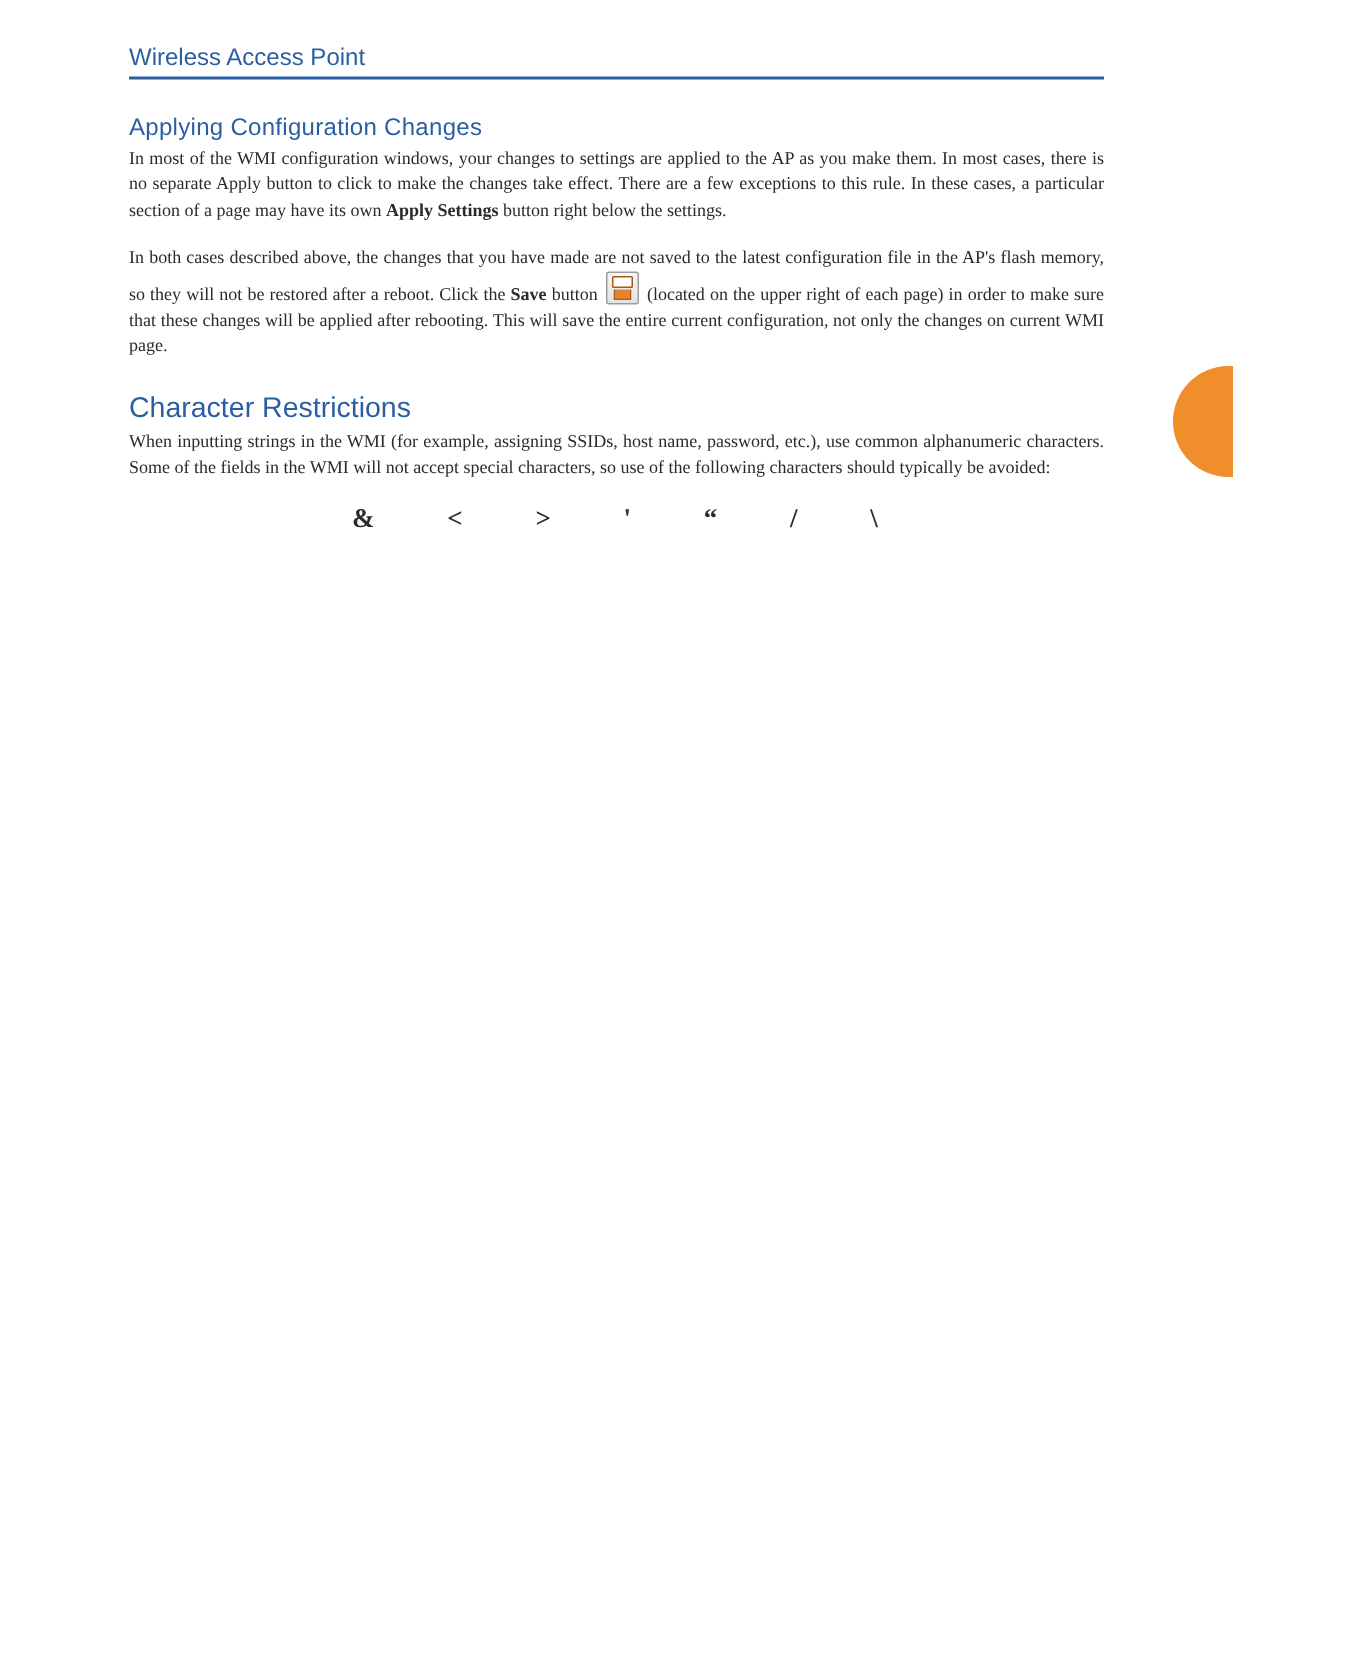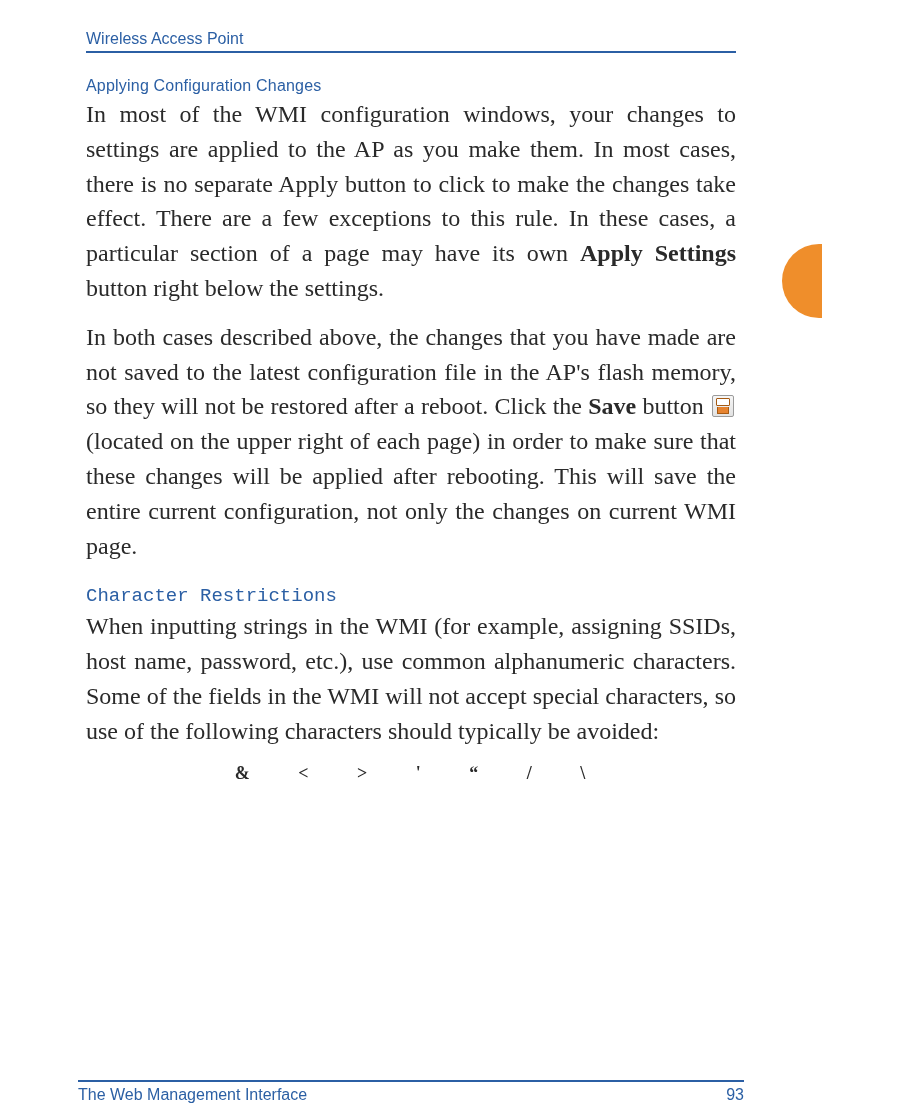--- a/index.html
+++ b/index.html
@@ -34,28 +34,28 @@
   .bottom-rule { margin-top: 0; }
   h2.section-title {
     font-family: Verdana, Geneva, sans-serif;
     font-weight: normal;
     color: #2b5fa4;
     font-size: 16px;
     margin: 0 0 2px 0;
     letter-spacing: 0.2px;
   }
   h3.subsection-title {
-    font-family: Liberation Mono, monospace;
+    font-family: Liberation Sans, sans-serif;
     font-weight: normal;
     color: #2b5fa4;
     font-size: 19px;
     margin: 22px 0 2px 0;
   }
   p.body {
-    font-size: 24px;
+    font-size: 12px;
     line-height: 1.45;
     margin: 0 0 14px 0;
     text-align: justify;
     color: #2a2a2a;
   }
   .bold { font-weight: bold; }
   .save-icon {
     display: inline-block;
     width: 20px;
     height: 20px;
@@ -133,21 +133,14 @@
   <p class="body">
     <span>In both cases described above, the changes that you have made are not saved to the latest configuration file in the AP's flash memory, so they will not be restored after a reboot. Click the </span><span class="bold">Save</span><span> button </span><span class="save-icon"></span><span> (located on the upper right of each page) in order to make sure that these changes will be applied after rebooting. This will save the entire current configuration, not only the changes on current WMI page.</span>
   </p>
 
   <h3 class="subsection-title">Character Restrictions</h3>
   <p class="body">When inputting strings in the WMI (for example, assigning SSIDs, host name, password, etc.), use common alphanumeric characters. Some of the fields in the WMI will not accept special characters, so use of the following characters should typically be avoided:</p>
   <div class="char-row">&amp; &lt; &gt; ' “ / \</div>
 
   <div class="side-tab"></div>
 
-  <div class="footer">
-    <div class="bottom-rule"></div>
-    <div class="footer-line">
-      <span>The Web Management Interface</span>
-      <span>93</span>
-    </div>
-  </div>
 
 </div>
 
 </body></html>

